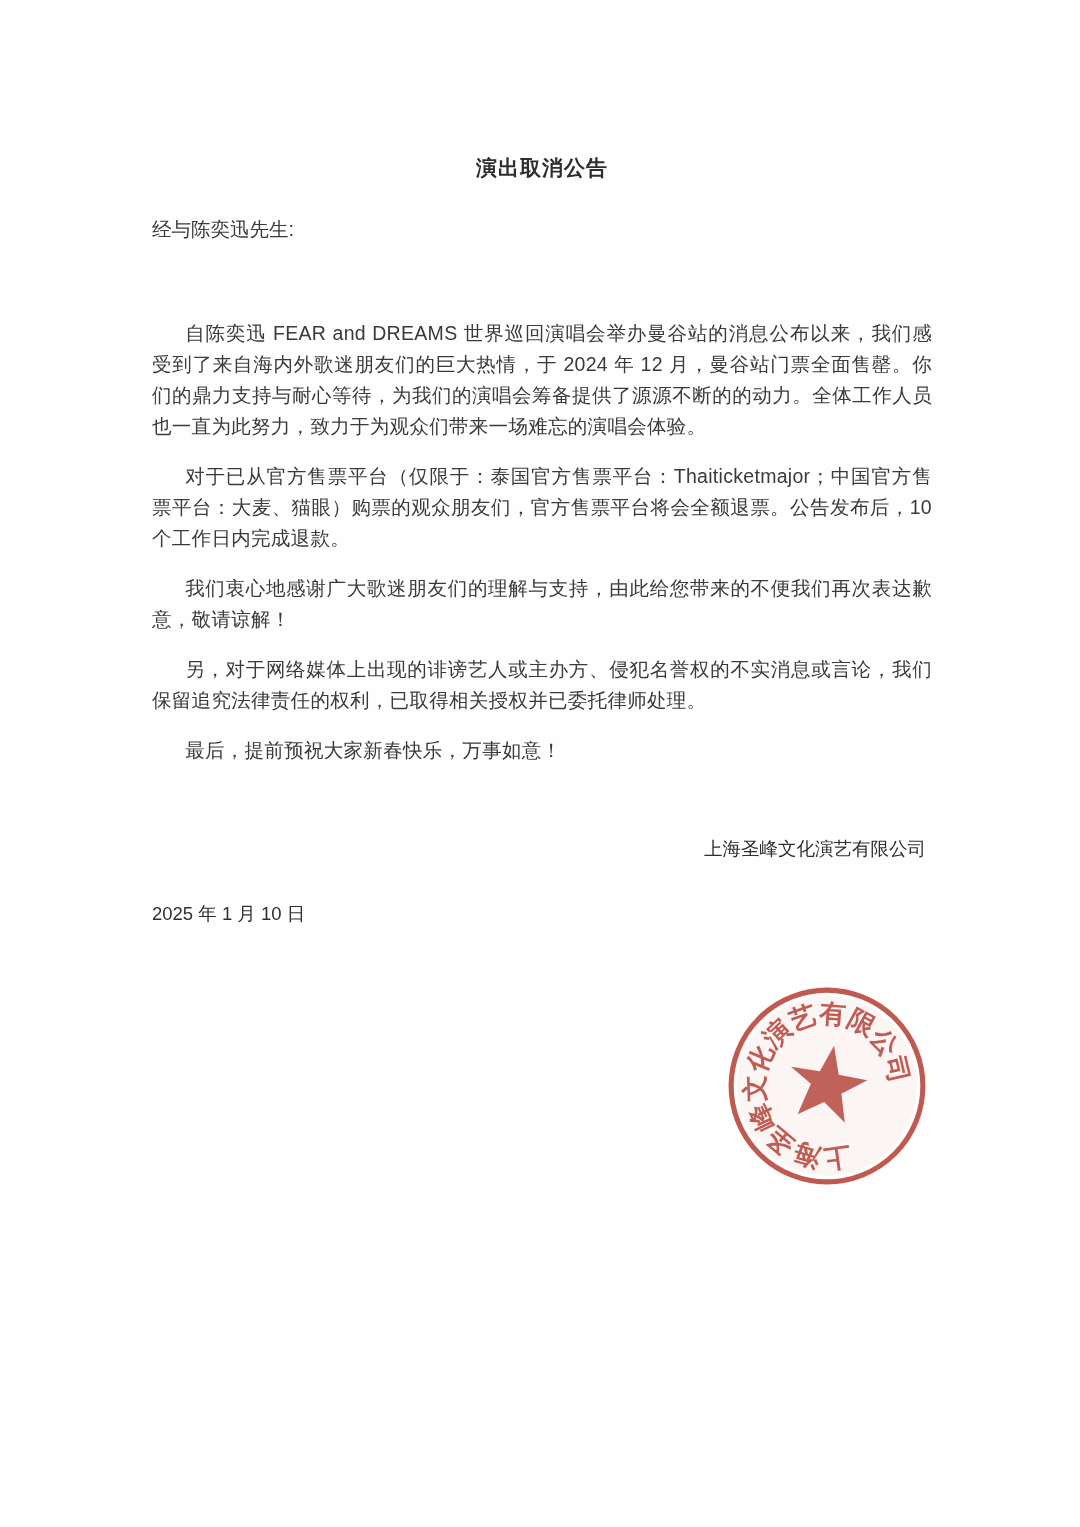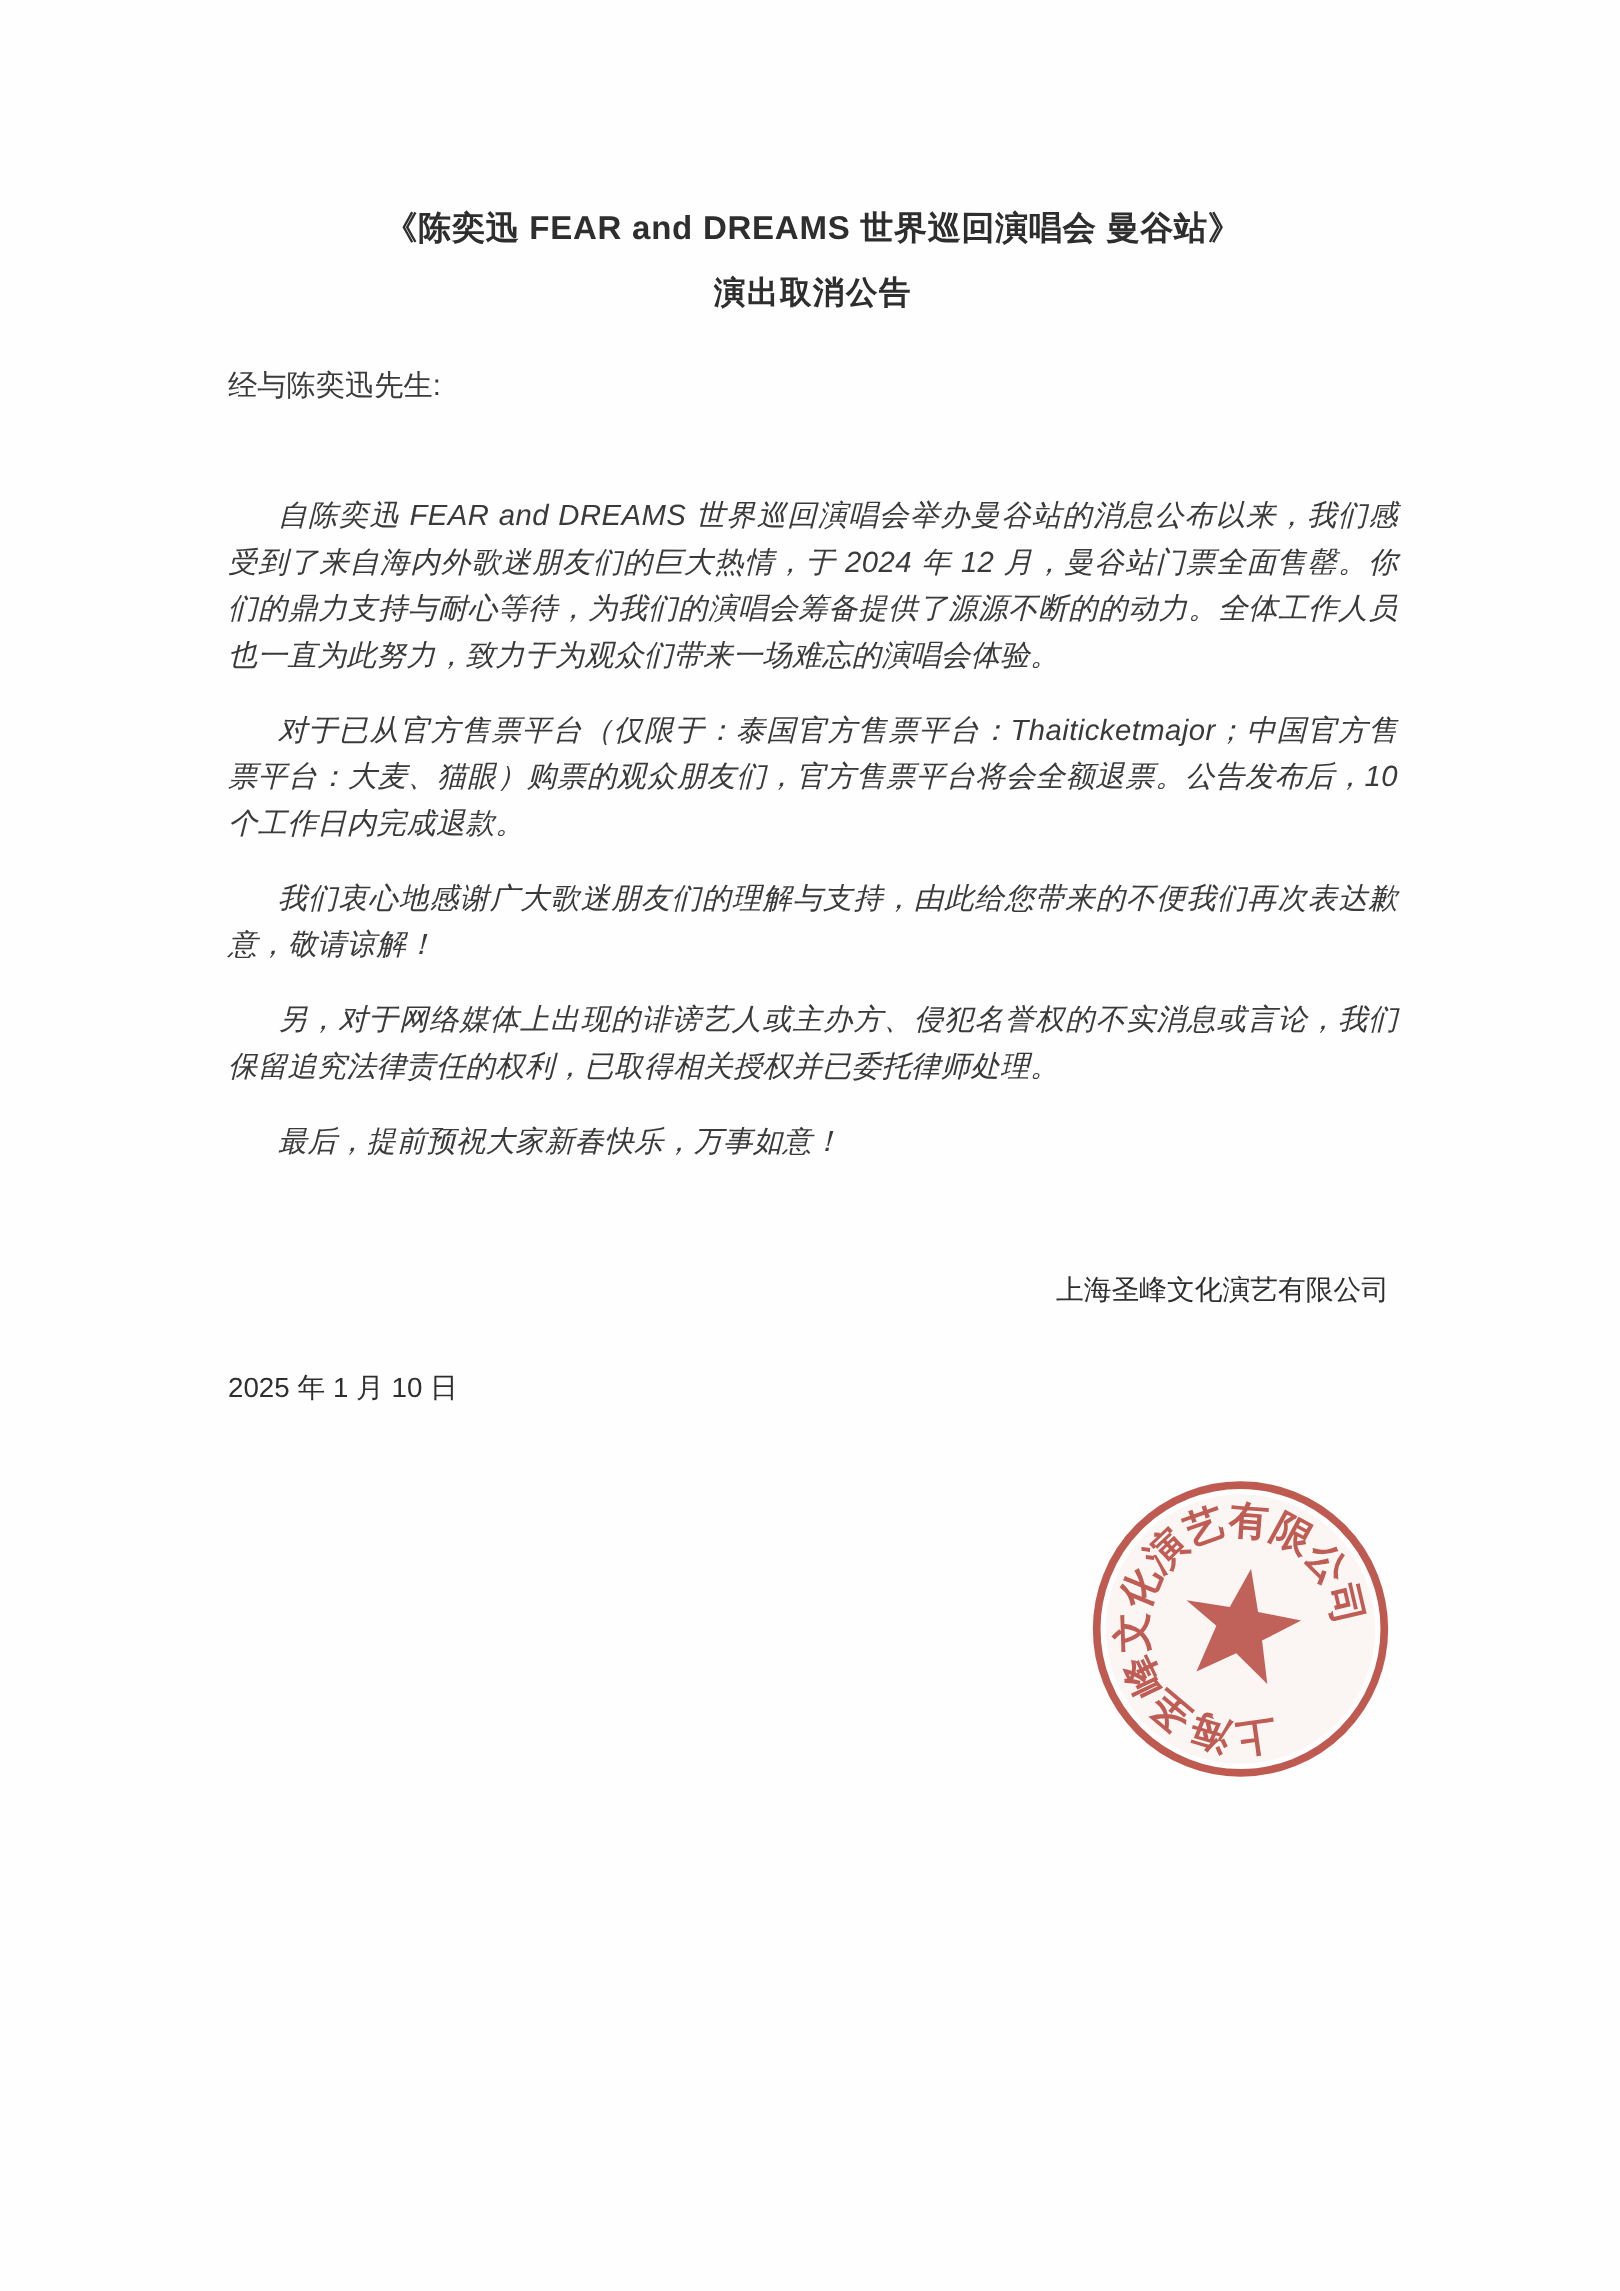--- a/index.html
+++ b/index.html
@@ -35,21 +35,21 @@
     color: #2e2e2e;
     margin-top: 17px;
     letter-spacing: 1px;
   }
   .salutation {
     margin-top: 36px;
     font-size: 19.5px;
     line-height: 25px;
     color: #3a3a3a;
   }
-  .body-text { margin-top: 59px; font-style: italic; }
+  .body-text { margin-top: 76px; }
   .body-text p {
     font-size: 19.5px;
     line-height: 31px;
     text-align: justify;
     text-indent: 1.7em;
     margin-bottom: 19px;
     color: #3a3a3a;
     letter-spacing: 0.3px;
   }
   .signature {
@@ -83,21 +83,20 @@
   }
   .stamp svg { width: 100%; height: 100%; }
 </style>
 </head>
 <body>
 
 <div class="page">
 
   <div class="content">
 
-    <div class="doc-title">《陈奕迅 FEAR and DREAMS 世界巡回演唱会 曼谷站》</div>
 
     <div class="doc-subtitle">演出取消公告</div>
 
     <div class="salutation">经与陈奕迅先生:</div>
 
     <div class="body-text">
       <p>自陈奕迅 FEAR and DREAMS 世界巡回演唱会举办曼谷站的消息公布以来，我们感受到了来自海内外歌迷朋友们的巨大热情，于 2024 年 12 月，曼谷站门票全面售罄。你们的鼎力支持与耐心等待，为我们的演唱会筹备提供了源源不断的的动力。全体工作人员也一直为此努力，致力于为观众们带来一场难忘的演唱会体验。</p>
       <p>对于已从官方售票平台（仅限于：泰国官方售票平台：Thaiticketmajor；中国官方售票平台：大麦、猫眼）购票的观众朋友们，官方售票平台将会全额退票。公告发布后，10 个工作日内完成退款。</p>
       <p>我们衷心地感谢广大歌迷朋友们的理解与支持，由此给您带来的不便我们再次表达歉意，敬请谅解！</p>
       <p>另，对于网络媒体上出现的诽谤艺人或主办方、侵犯名誉权的不实消息或言论，我们保留追究法律责任的权利，已取得相关授权并已委托律师处理。</p>

